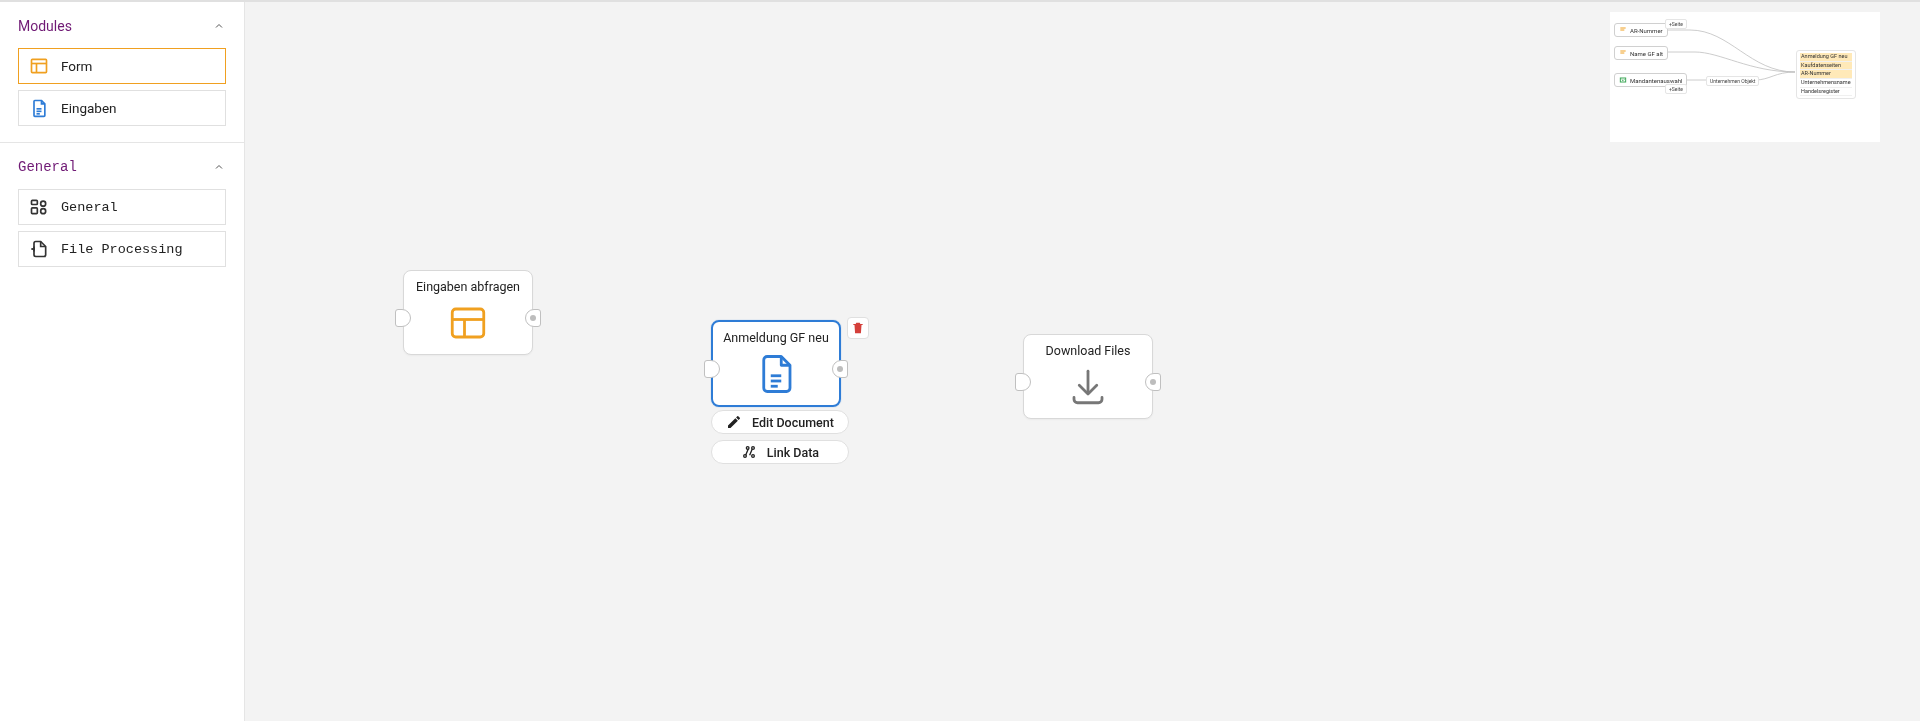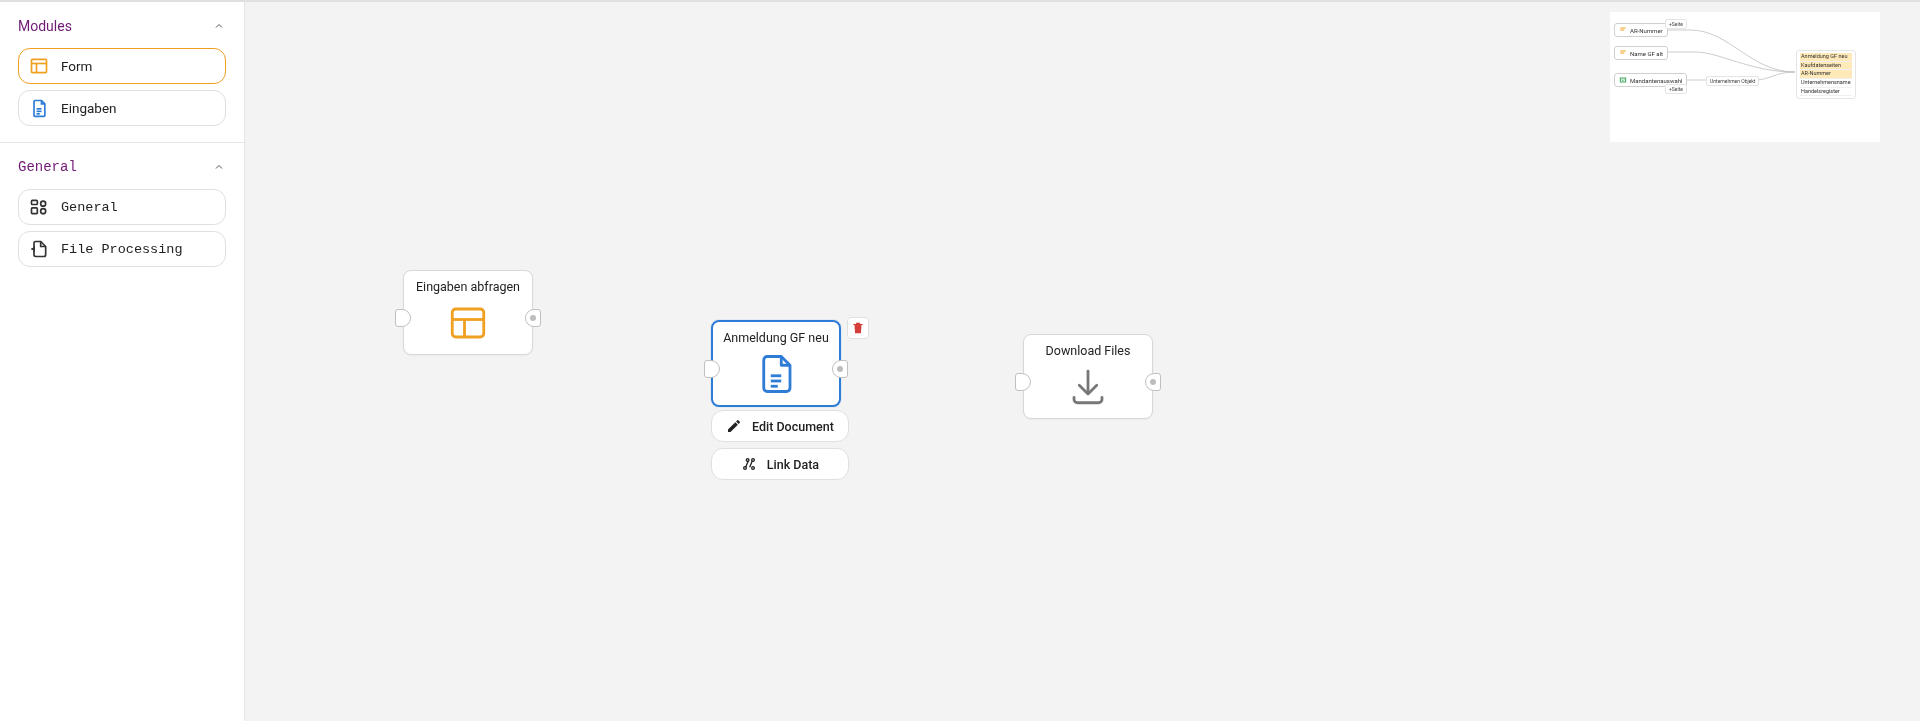--- a/index.html
+++ b/index.html
@@ -7,21 +7,21 @@
   body { display: flex; border-top: 2px solid #e0e0e0; }
 
   
   .sidebar { width: 245px; background: #fff; border-right: 1px solid #e5e5e5; padding-top: 0; flex-shrink: 0; display:flex; flex-direction:column; }
   .sidebar-section { border-bottom: 1px solid #e5e5e5; padding: 0 0 10px 0;}
   .section-header { display: flex; align-items: center; justify-content: space-between; padding: 16px 18px 14px 18px; cursor: pointer; }
   .section-header span { font-size: 14px; color: #701a75; font-weight: 400; }
   .chevron { width: 14px; height: 14px; display:flex; align-items:center; justify-content:center; }
   .chevron svg { width: 12px; height: 12px; stroke:#555; stroke-width:2; fill:none;}
   .section-items { padding: 0 18px 6px 18px; display:flex; flex-direction:column; gap:6px; }
-  .palette-item { display:flex; align-items:center; gap:12px; height:36px; border:1px solid #e0e0e0; border-radius:12px; padding: 0 10px; cursor:grab; background:#fff;}
+  .palette-item { display:flex; align-items:center; gap:12px; height:36px; border:1px solid #e0e0e0; border-radius:0; padding: 0 10px; cursor:grab; background:#fff;}
   .palette-item.active { border-color:#f0a020;}
   .palette-item .pi-icon { width:20px; height:20px; display:flex; align-items:center; justify-content:center; }
   .palette-item .pi-label { font-size:13.5px; color:#222; }
 
   
   .canvas { flex:1; background:#f3f3f3; position:relative; overflow:hidden; }
 
   
   .node { position:absolute; background:#fff; border:1px solid #d8d8d8; border-radius:8px; width:130px; box-shadow: 0 1px 2px rgba(0,0,0,0.04); margin-top: 6px;}
   .node.selected { border:2px solid #2e7cd6; box-shadow: 0 0 0 1px rgba(46,124,214,0.08);}
@@ -32,21 +32,21 @@
   .port.in { left:-9px; border-radius: 3px 9px 9px 3px;}
   .port.out { right:-9px; border-radius: 9px 3px 3px 9px; display:flex; align-items:center; justify-content:center;}
   .port.out::after { content:""; width:6px; height:6px; background:#bdbdbd; border-radius:50%; }
 
   
   .delete-btn { position:absolute; width:22px; height:22px; border:1px solid #e0e0e0; border-radius:4px; background:#fff; display:flex; align-items:center; justify-content:center; cursor:pointer;}
   .delete-btn svg { width:14px; height:14px; }
 
   
   .node-actions { position:absolute; display:flex; flex-direction:column; gap:6px; }
-  .action-btn { background:#fff; border:1px solid #e0e0e0; border-radius:12px; height:32px; display:flex; align-items:center; justify-content:center; gap:10px; cursor:pointer; padding:4px 14px; min-width:130px;}
+  .action-btn { background:#fff; border:1px solid #e0e0e0; border-radius:12px; height:24px; display:flex; align-items:center; justify-content:center; gap:10px; cursor:pointer; padding:4px 14px; min-width:130px;}
   .action-btn span { font-size:12.5px; color:#222; font-weight:500;}
   .action-btn svg { width:16px; height:16px; }
 
   
   .wires { position:absolute; inset:0; pointer-events:none; }
   .wires path { fill:none; stroke:#a8a8a8; stroke-width:2; }
   .wires .arrow { fill:#a8a8a8; }
 
   
   .minimap { position:absolute; top:10px; right:40px; width:270px; height:130px; background:#fff; }

